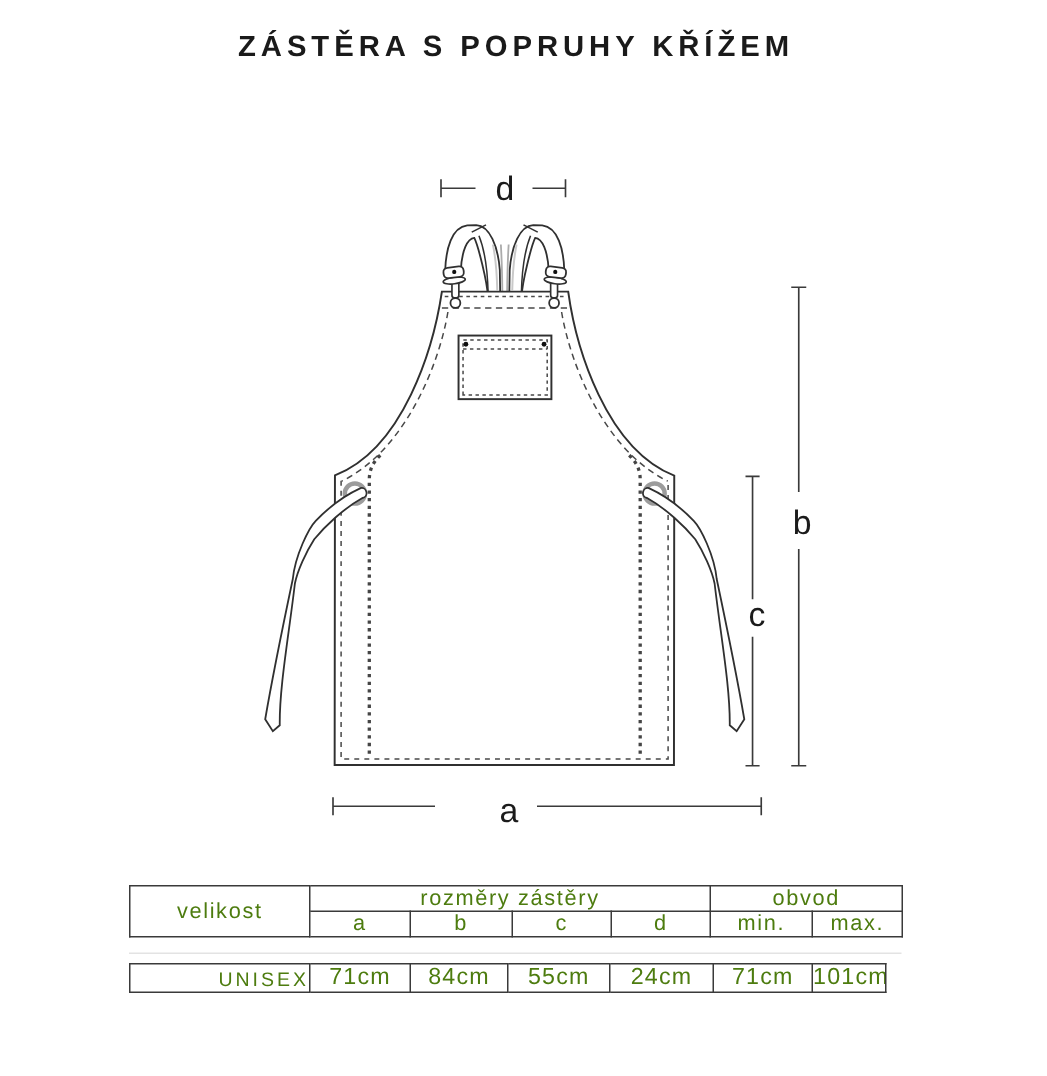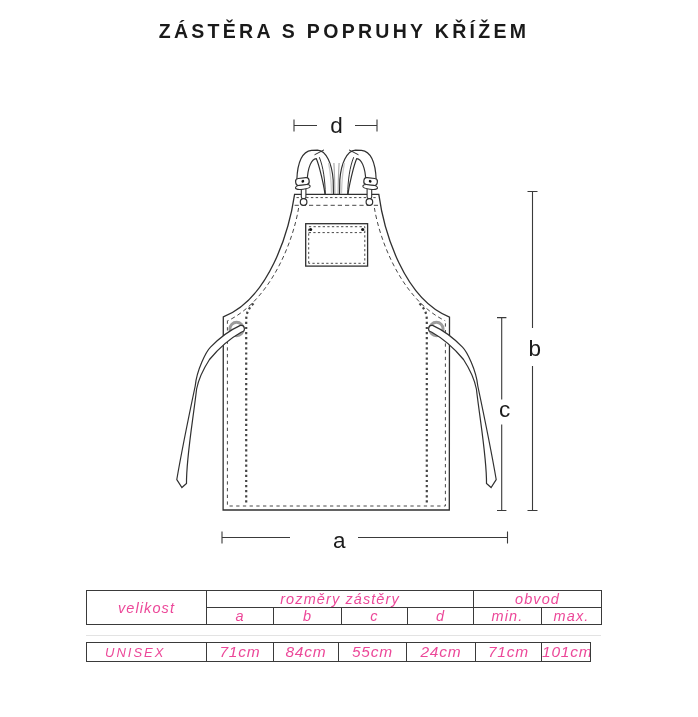--- a/index.html
+++ b/index.html
@@ -1,27 +1,27 @@
 <!DOCTYPE html>
 <html><head>
 <meta charset="utf-8">
 <style>
   html,body{margin:0;padding:0;background:#fff;width:698px;height:717px;overflow:hidden;}
   body{font-family:"Liberation Sans",sans-serif;position:relative;}
   .title{position:absolute;left:-8px;top:20px;width:698px;text-align:center;
          font-size:19.5px;font-weight:bold;letter-spacing:3.3px;padding-left:3px;color:#1a1a1a;}
   svg{position:absolute;left:0;top:0;}
-  table{border-collapse:collapse;table-layout:fixed;position:absolute;color:#ec4899;font-style:italic;}
+  table{border-collapse:collapse;table-layout:fixed;position:absolute;color:#4d7c0f;}
   td{border:1px solid #3a3a3a;text-align:center;padding:0;overflow:hidden;white-space:nowrap;}
   tr+tr td{border-top-color:#a8a8a8;}
   #thead{left:86px;top:590px;width:515px;font-size:14.5px;letter-spacing:1.1px;}
   #thead td{height:16px;}
   #tbody{left:86px;top:642px;width:504px;font-size:15.5px;letter-spacing:0.8px;}
   #tbody td{height:16px;}
-  #tbody td.nm{text-align:left;font-size:13px;letter-spacing:2px;padding-left:18px;margin-left:33px;}
+  #tbody td.nm{text-align:right;font-size:13px;letter-spacing:2px;padding-left:18px;margin-left:33px;}
 </style>
 </head>
 <body>
 
 <div class="title">ZÁSTĚRA S POPRUHY KŘÍŽEM</div>
 
 <svg width="698" height="717" viewBox="0 0 698 717">
   <g fill="none" stroke="#303030" stroke-width="1.2">
 
     <g stroke="#3a3a3a" stroke-width="1.1">

